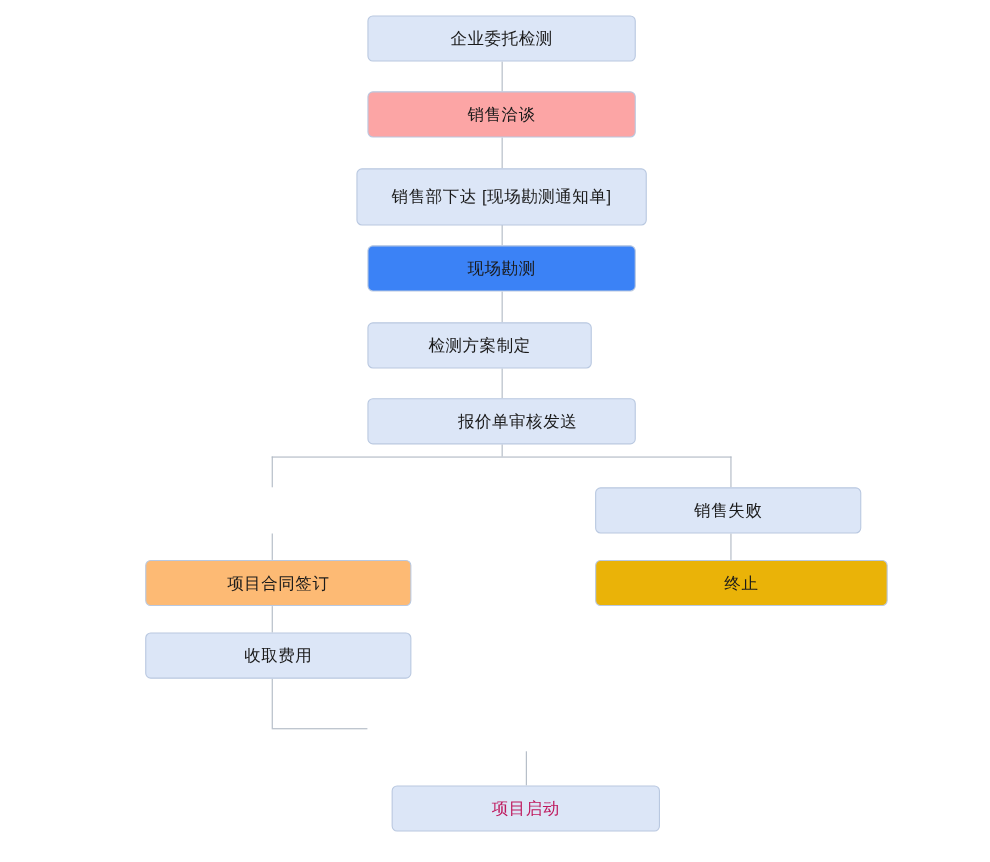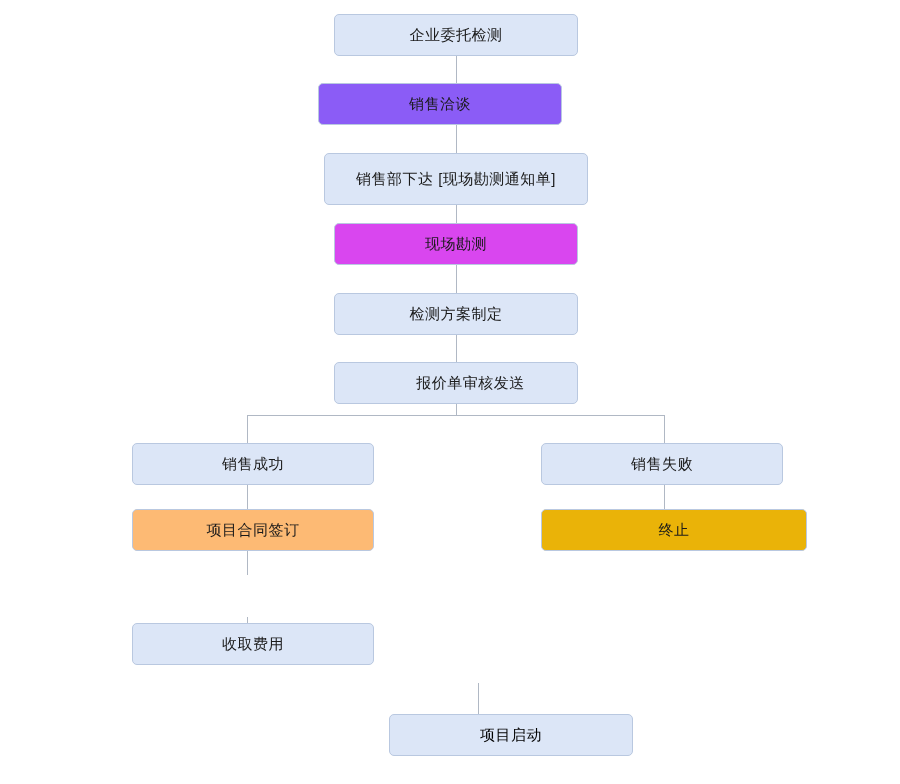--- a/index.html
+++ b/index.html
@@ -62,36 +62,35 @@
 
   <div class="conn v" style="left: 664px; top: 485px; height: 24px; background: rgb(176, 184, 196);"></div>
 
   <div class="conn v" style="left: 247px; top: 617px; height: 45px; background: rgb(176, 184, 196);"></div>
   <div class="conn h" style="left: 247px; top: 662px; width: 87px; background: rgb(176, 184, 196);"></div>
 
   <div class="conn v" style="left: 478px; top: 683px; height: 31px; background: rgb(176, 184, 196);"></div>
 
   <div class="node" style="left: 334px; top: 14px; width: 244px; height: 42px; background: rgb(220, 230, 247); border-color: rgb(185, 200, 224); color: rgb(26, 26, 26);">企业委托检测</div>
 
-  <div class="node" style="left: 318px; top: 83px; width: 244px; height: 42px; background: #8b5cf6; border-color: rgb(185, 200, 224); color: rgb(26, 26, 26);">销售洽谈</div>
+  <div class="node" style="left: 334px; top: 83px; width: 244px; height: 42px; background: #fca5a5; border-color: rgb(185, 200, 224); color: rgb(26, 26, 26);">销售洽谈</div>
 
   <div class="node" style="left: 324px; top: 153px; width: 264px; height: 52px; background: rgb(220, 230, 247); border-color: rgb(185, 200, 224); color: rgb(26, 26, 26);">销售部下达 [现场勘测通知单]</div>
 
-  <div class="node" style="left: 334px; top: 223px; width: 244px; height: 42px; background: #d946ef; border-color: rgb(185, 200, 224); color: rgb(26, 26, 26);">现场勘测</div>
+  <div class="node" style="left: 334px; top: 223px; width: 244px; height: 42px; background: #3b82f6; border-color: rgb(185, 200, 224); color: rgb(26, 26, 26);">现场勘测</div>
 
-  <div class="node" style="left: 334px; top: 293px; width: 244px; height: 42px; background: rgb(220, 230, 247); border-color: rgb(185, 200, 224); color: rgb(26, 26, 26);">检测方案制定</div>
+  <div class="node" style="left: 334px; top: 293px; width: 204px; height: 42px; background: rgb(220, 230, 247); border-color: rgb(185, 200, 224); color: rgb(26, 26, 26);">检测方案制定</div>
 
   <div class="node" style="left: 334px; top: 362px; width: 244px; height: 42px; background: rgb(220, 230, 247); border-color: rgb(185, 200, 224); color: rgb(26, 26, 26); padding-left: 29px;">报价单审核发送</div>
 
-  <div class="node" style="left: 132px; top: 443px; width: 242px; height: 42px; background: rgb(220, 230, 247); border-color: rgb(185, 200, 224); color: rgb(26, 26, 26);">销售成功</div>
 
   <div class="node" style="left: 541px; top: 443px; width: 242px; height: 42px; background: rgb(220, 230, 247); border-color: rgb(185, 200, 224); color: rgb(26, 26, 26);">销售失败</div>
 
   <div class="node" style="left: 132px; top: 509px; width: 242px; height: 42px; background: #fdba74; border-color: rgb(185, 200, 224); color: rgb(26, 26, 26);">项目合同签订</div>
 
   <div class="node" style="left: 541px; top: 509px; width: 266px; height: 42px; background: #eab308; border-color: rgb(185, 200, 224); color: rgb(26, 26, 26);">终止</div>
 
-  <div class="node" style="left: 132px; top: 575px; width: 242px; height: 42px; background: rgb(220, 230, 247); border-color: rgb(185, 200, 224); color: rgb(26, 26, 26); margin-top: 48px;">收取费用</div>
+  <div class="node" style="left: 132px; top: 575px; width: 242px; height: 42px; background: rgb(220, 230, 247); border-color: rgb(185, 200, 224); color: rgb(26, 26, 26);">收取费用</div>
 
 
-  <div class="node" style="left: 356px; top: 714px; width: 244px; height: 42px; background: rgb(220, 230, 247); border-color: rgb(185, 200, 224); color: #000000; margin-left: 33px;">项目启动</div>
+  <div class="node" style="left: 356px; top: 714px; width: 244px; height: 42px; background: rgb(220, 230, 247); border-color: rgb(185, 200, 224); color: #be185d;">项目启动</div>
 
 </div>
 
 </body></html>

